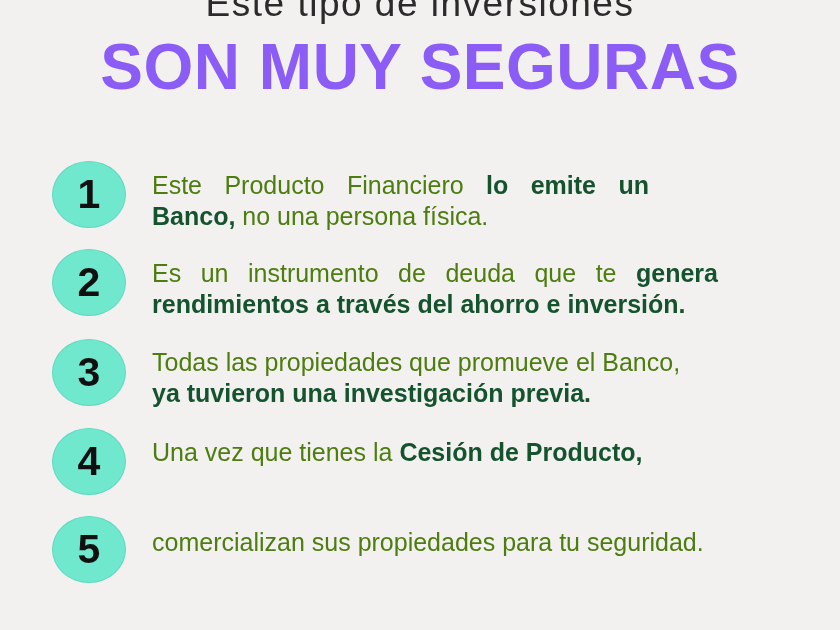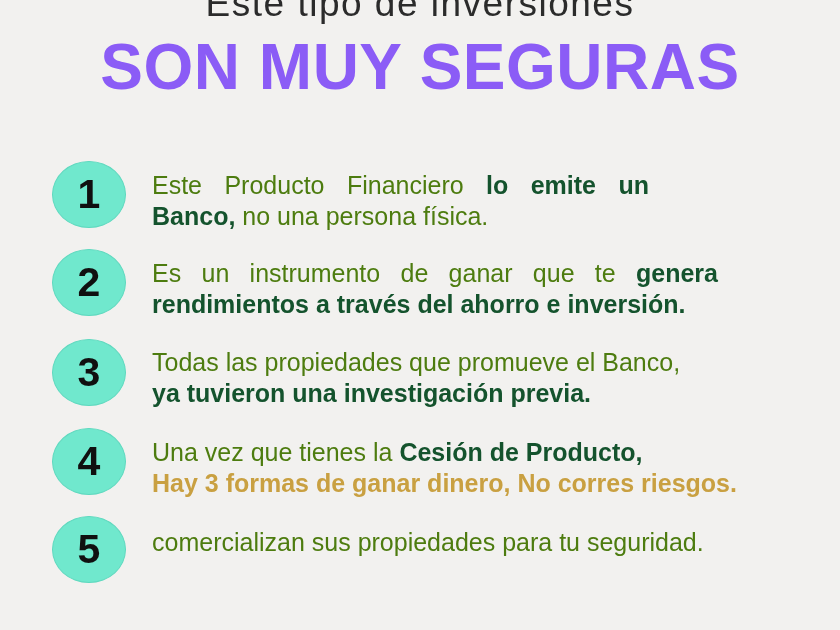--- a/index.html
+++ b/index.html
@@ -111,42 +111,41 @@
         <div class="tline jl"><span class="seg-reg">Este Producto Financiero </span><span class="seg-bold">lo emite un</span></div>
         <div class="tline"><span class="seg-bold">Banco,</span><span class="seg-reg"> no una persona física.</span></div>
       </div>
   </div>
 
   <div class="item item2">
     <div class="badge">
       <span class="badge-num">2</span>
     </div>
     <div class="itext">
-        <div class="tline jl"><span class="seg-reg">Es un instrumento de ganar que te </span><span class="seg-bold">genera</span></div>
+        <div class="tline jl"><span class="seg-reg">Es un instrumento de deuda que te </span><span class="seg-bold">genera</span></div>
         <div class="tline"><span class="seg-bold">rendimientos a través del ahorro e inversión.</span></div>
       </div>
   </div>
 
   <div class="item item3">
     <div class="badge">
       <span class="badge-num">3</span>
     </div>
     <div class="itext">
         <div class="tline"><span class="seg-reg">Todas las propiedades que promueve el Banco,</span></div>
         <div class="tline"><span class="seg-bold">ya tuvieron una investigación previa.</span></div>
       </div>
   </div>
 
   <div class="item item4">
     <div class="badge">
       <span class="badge-num">4</span>
     </div>
     <div class="itext">
         <div class="tline"><span class="seg-reg">Una vez que tienes la </span><span class="seg-bold">Cesión de Producto,</span></div>
-        <div class="tline"><span class="seg-gold">Hay 3 formas de ganar dinero, No corres riesgos.</span></div>
       </div>
   </div>
 
   <div class="item item5">
     <div class="badge">
       <span class="badge-num">5</span>
     </div>
     <div class="itext">
         <div class="tline"><span class="seg-reg">comercializan sus propiedades para tu seguridad.</span></div>
       </div>

